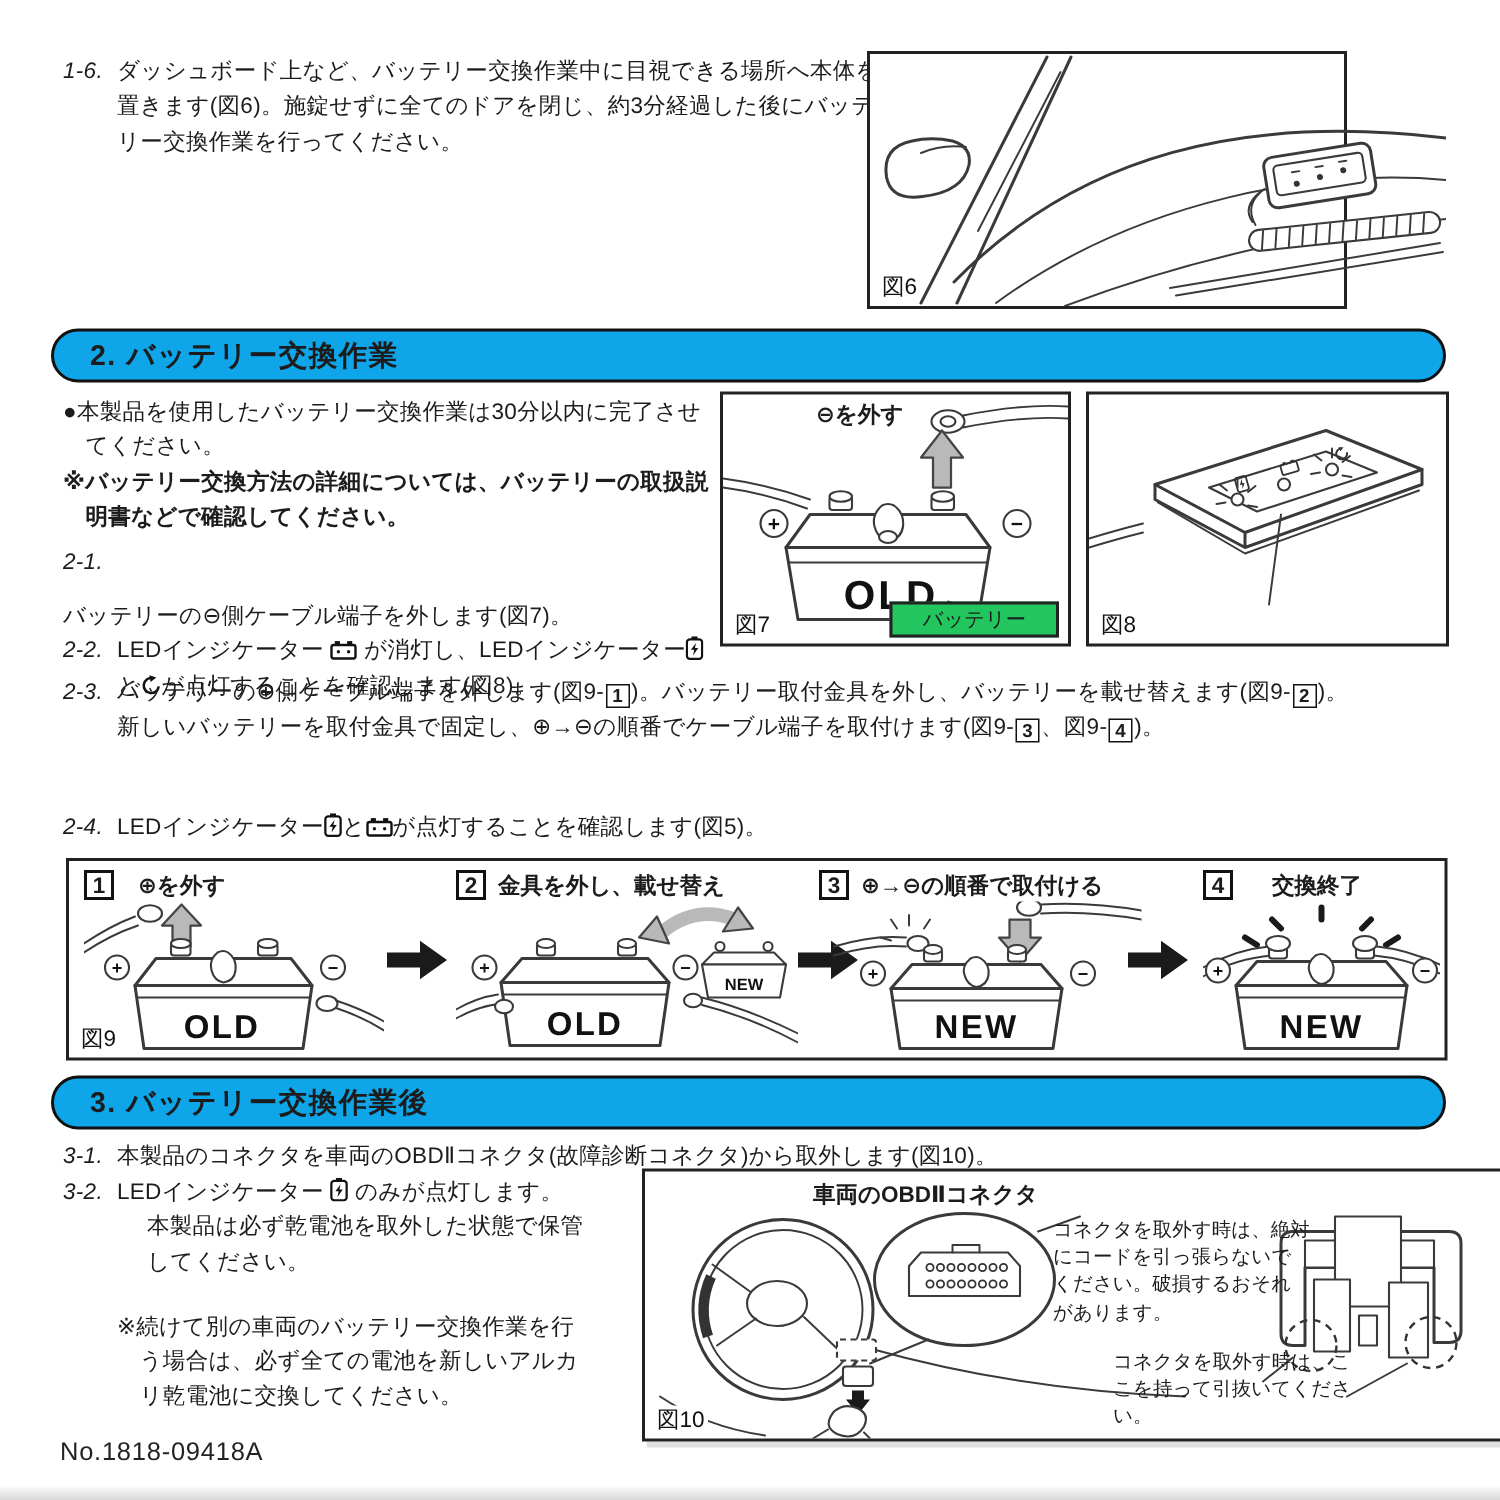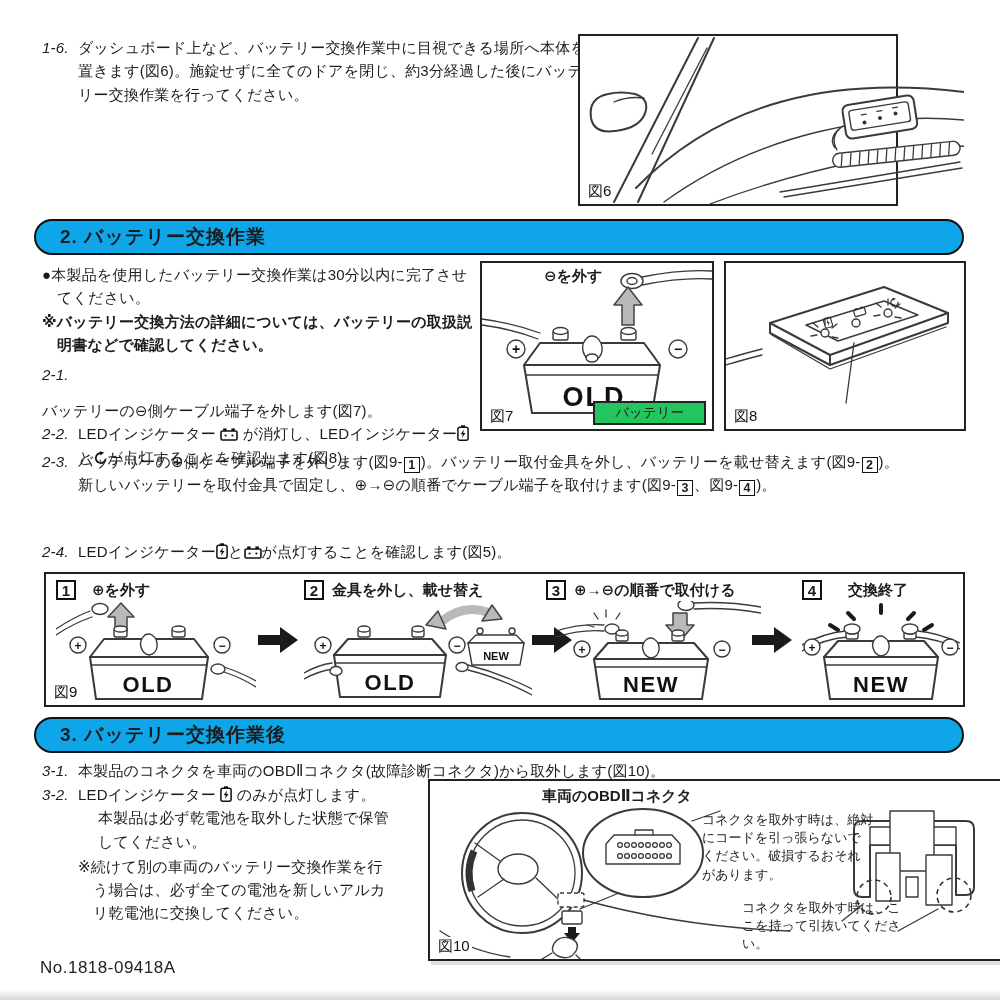--- a/index.html
+++ b/index.html
@@ -343,21 +343,21 @@
   <div style="position:absolute;left:42px;top:783px;width:348px;">
     <div class="txt hang">
       <span class="pnum">3-2.</span>
       <span class="ptext"><span>LEDインジケーター </span><span class="icon-inline"><svg width="12" height="16" viewBox="0 0 12 16">
               <rect x="0.9" y="2.2" width="10.2" height="13" rx="2" fill="none" stroke="#111" stroke-width="1.5"></rect>
               <rect x="4" y="0.3" width="4" height="2.2" fill="#111"></rect>
               <path d="M7,4.6 L3.6,9.2 L5.8,9.2 L5,13 L8.5,8 L6.3,8 Z" fill="#111"></path>
             </svg></span><span> のみが点灯します。</span></span>
     </div>
     <div class="txt" style="margin-left:56px;">本製品は必ず乾電池を取外した状態で保管してください。</div>
-    <div class="txt note-hang" style="margin-left:36px;margin-top:2px;">※続けて別の車両のバッテリー交換作業を行う場合は、必ず全ての電池を新しいアルカリ乾電池に交換してください。</div>
+    <div class="txt note-hang" style="margin-left:36px;margin-top:20px;">※続けて別の車両のバッテリー交換作業を行う場合は、必ず全ての電池を新しいアルカリ乾電池に交換してください。</div>
   </div>
 
   <div class="figbox" style="left:392px;top:779px;width:574px;height:182px;box-shadow:3px 4px 0 rgba(0,0,0,0.12);margin-left:36px;">
     <div class="fig10-title" style="left:112px;top:6px;">車両のOBDⅡコネクタ</div>
     <svg width="570" height="178" viewBox="0 0 570 178" style="position:absolute;left:0;top:0;">
       <circle class="fw" cx="92" cy="92" r="60"></circle>
       <circle class="ln-thin" cx="92" cy="92" r="53" fill="none"></circle>
       <ellipse class="fw-thin" cx="88" cy="88" rx="20" ry="15"></ellipse>
       <path class="ln-thin" d="M70,80 L45,62 M74,98 L48,116 M106,97 L128,118"></path>
       <path d="M44,70 a55,55 0 0 0 -2,40" stroke="#333" stroke-width="7" fill="none"></path>

